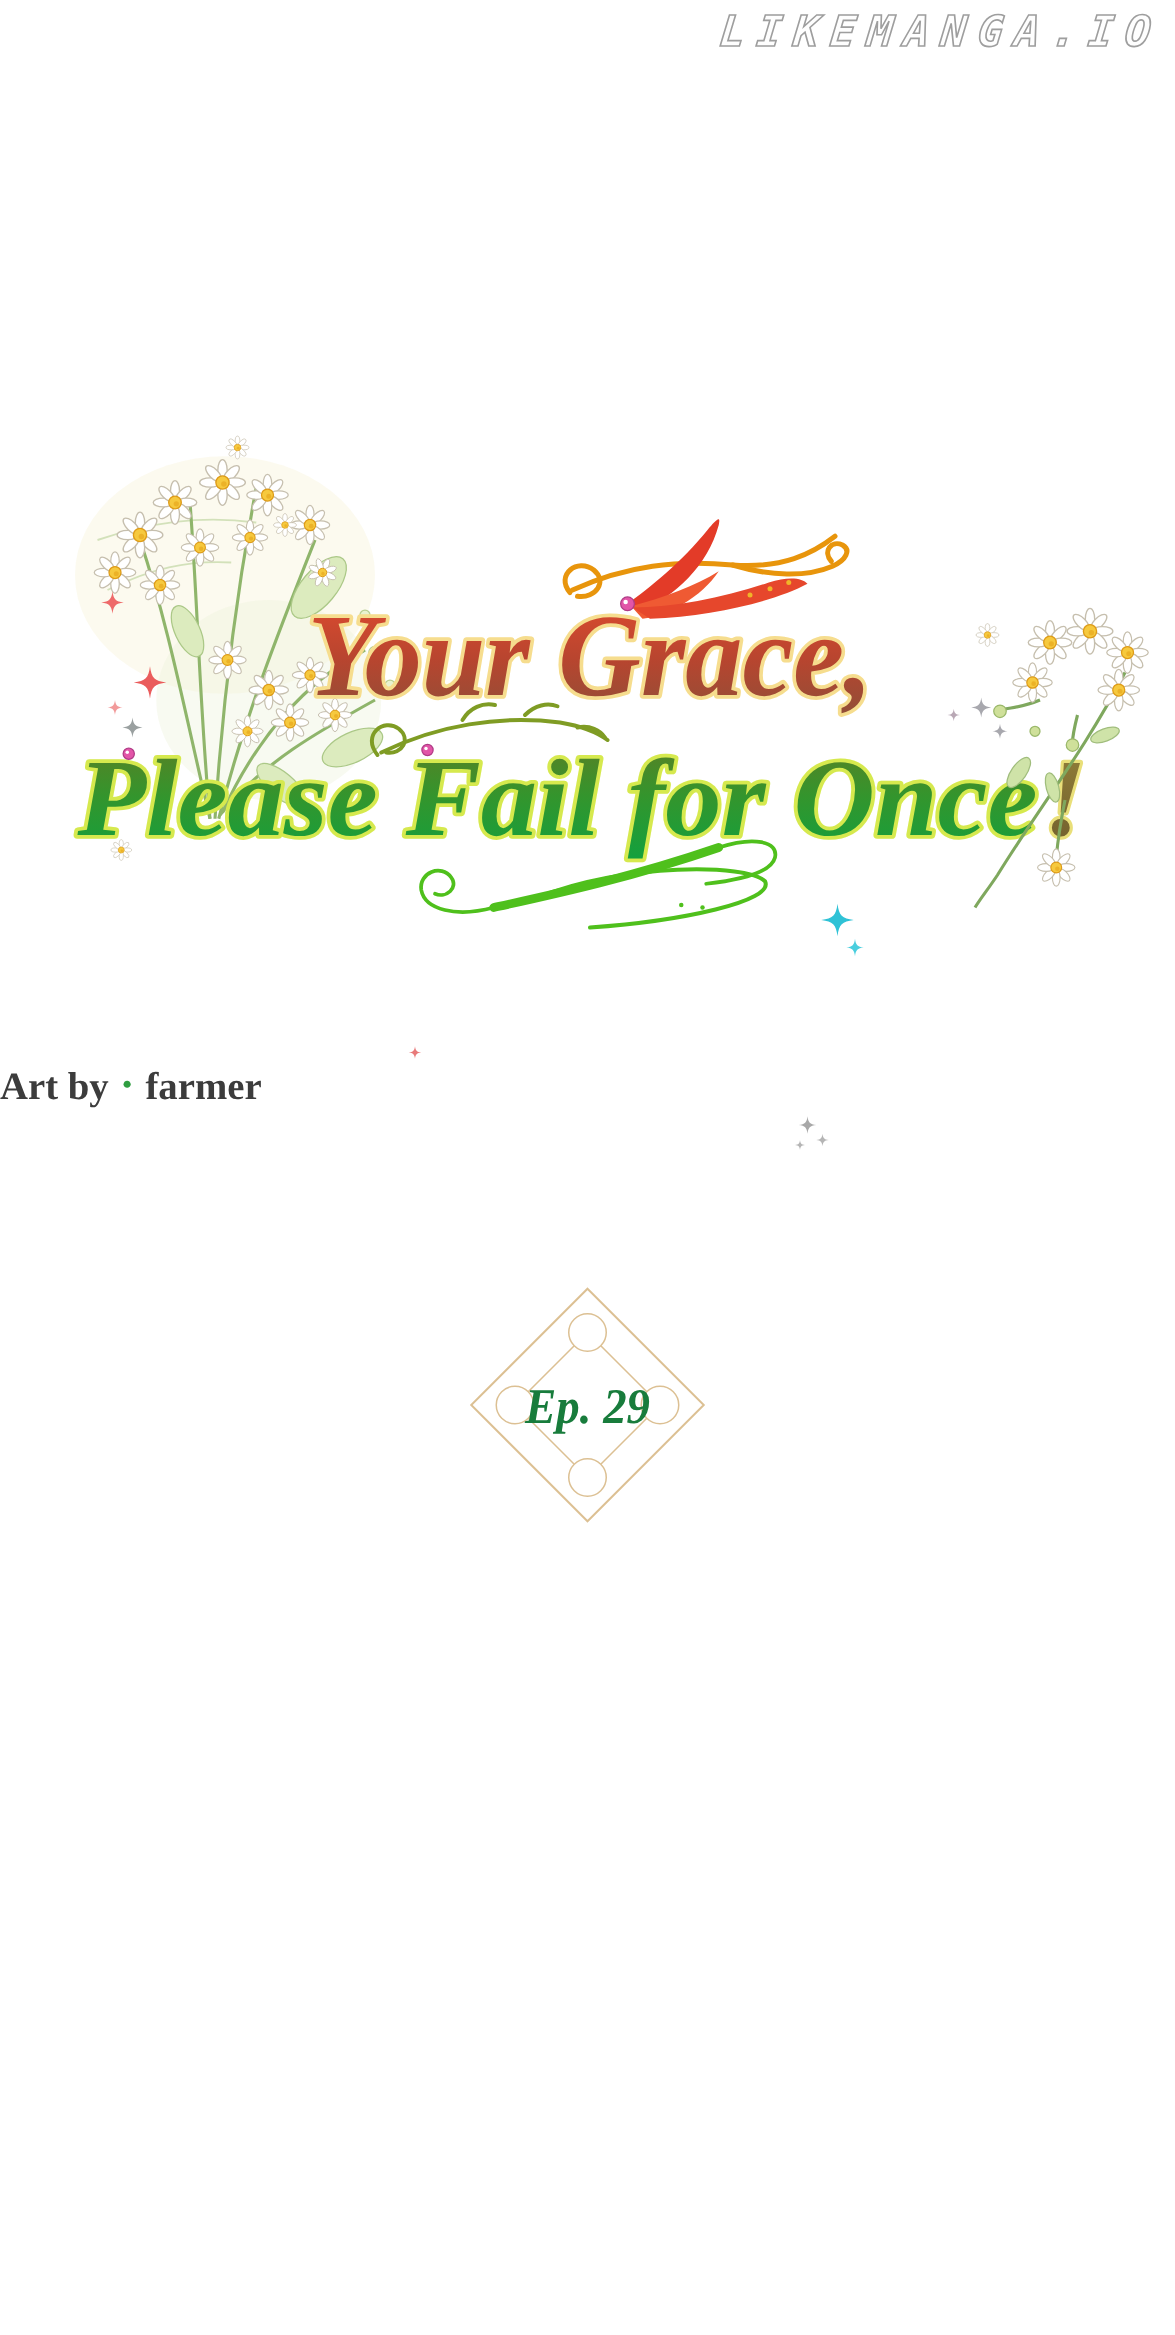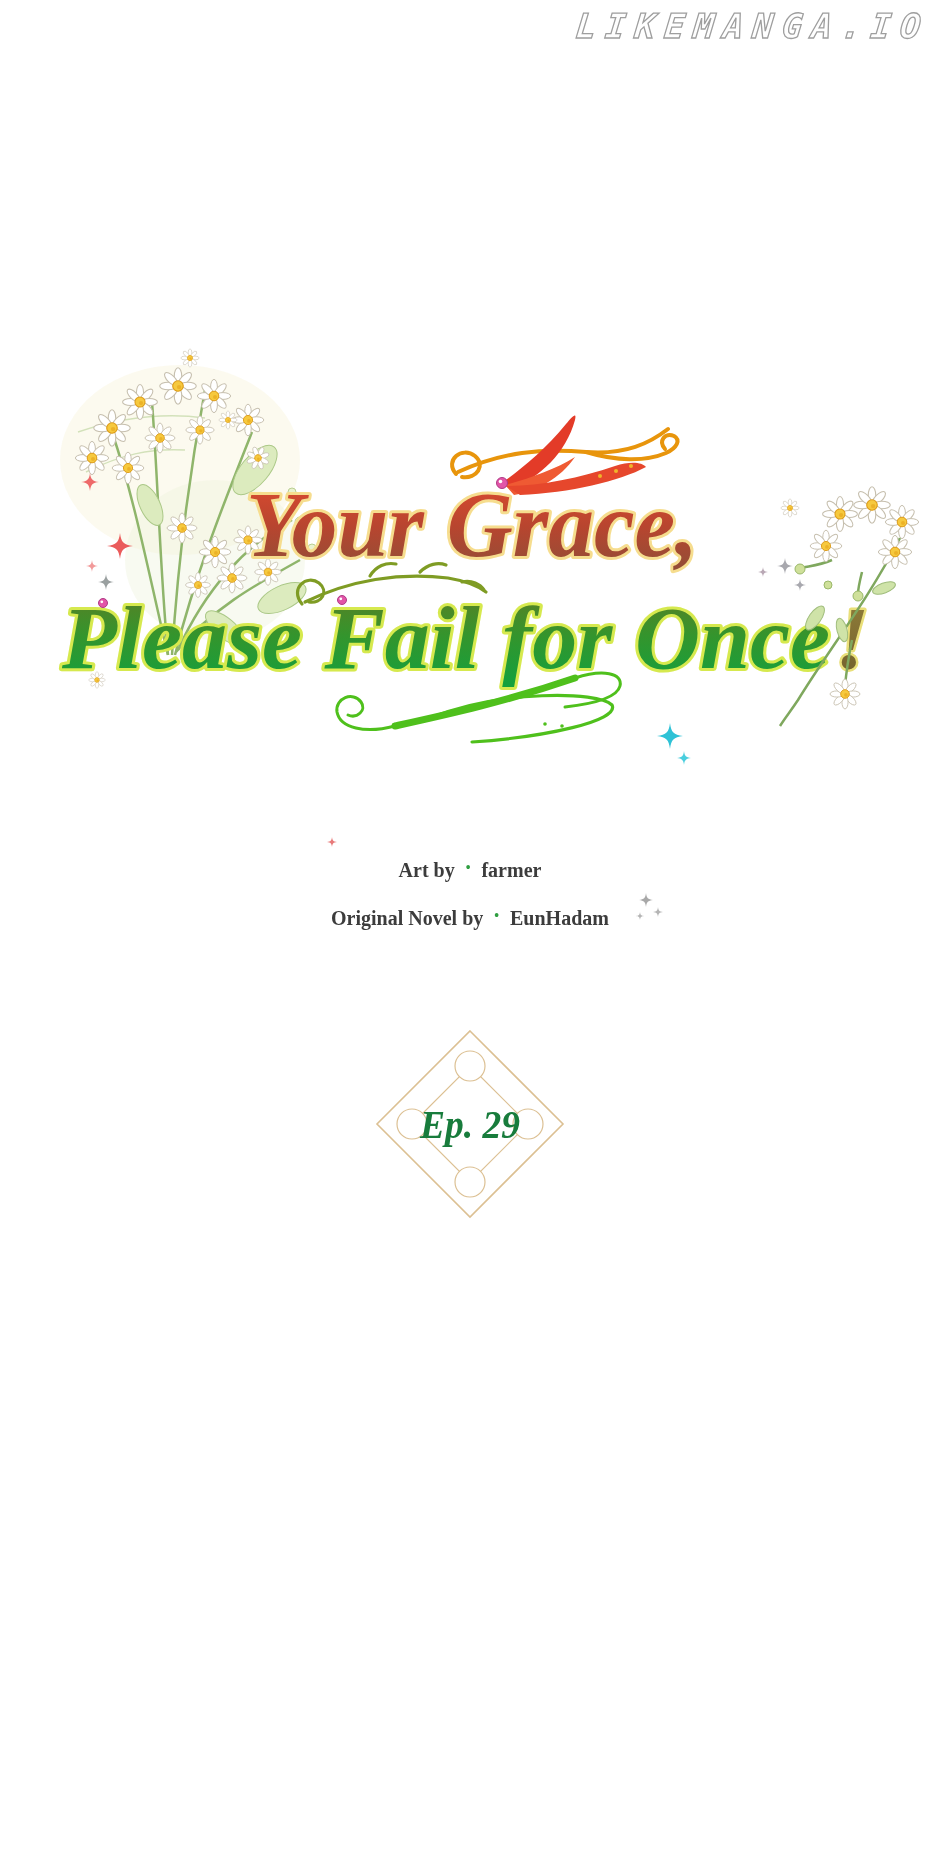--- a/index.html
+++ b/index.html
@@ -30,24 +30,24 @@
   .t1{font-size:94px;stroke:#f6dd8e;stroke-width:6px;}
   .t2{font-size:88px;stroke:#d6e94e;stroke-width:6px;}
   .t2b{font-size:88px;stroke:#e9df79;stroke-width:5px;}
   .ep-text{
     font-family:"Liberation Serif",serif;
     font-style:italic;font-weight:bold;font-size:40px;
   }
   
   .credits{
     position:absolute;top:845px;left:0;width:940px;
-    text-align:center;
+    text-align:left;
     font-family:"Liberation Serif",serif;
     font-weight:bold;
-    font-size:20px;line-height:45px;
+    font-size:31px;line-height:45px;
     color:#3c3c3c;
   }
   .credit-line{white-space:nowrap;}
   .bullet{
     color:#2f9e41;
     font-size:0.68em;
     vertical-align:12%;
     margin:0 11px;
   }
 </style>
@@ -243,18 +243,15 @@
         <circle cx="412" cy="1124" r="15"></circle>
       </g>
       <text class="ep-text" x="470" y="1138" text-anchor="middle" textLength="100" lengthAdjust="spacingAndGlyphs" fill="#187c3c">Ep. 29</text>
     </g>
   </svg>
 
   <div class="credits">
     <div class="credit-line">
       <span>Art by</span><span class="bullet">•</span><span>farmer</span>
     </div>
-    <div class="credit-line">
-      <span>Original Novel by</span><span class="bullet">•</span><span>EunHadam</span>
-    </div>
   </div>
 
 </div>
 
 </body></html>

